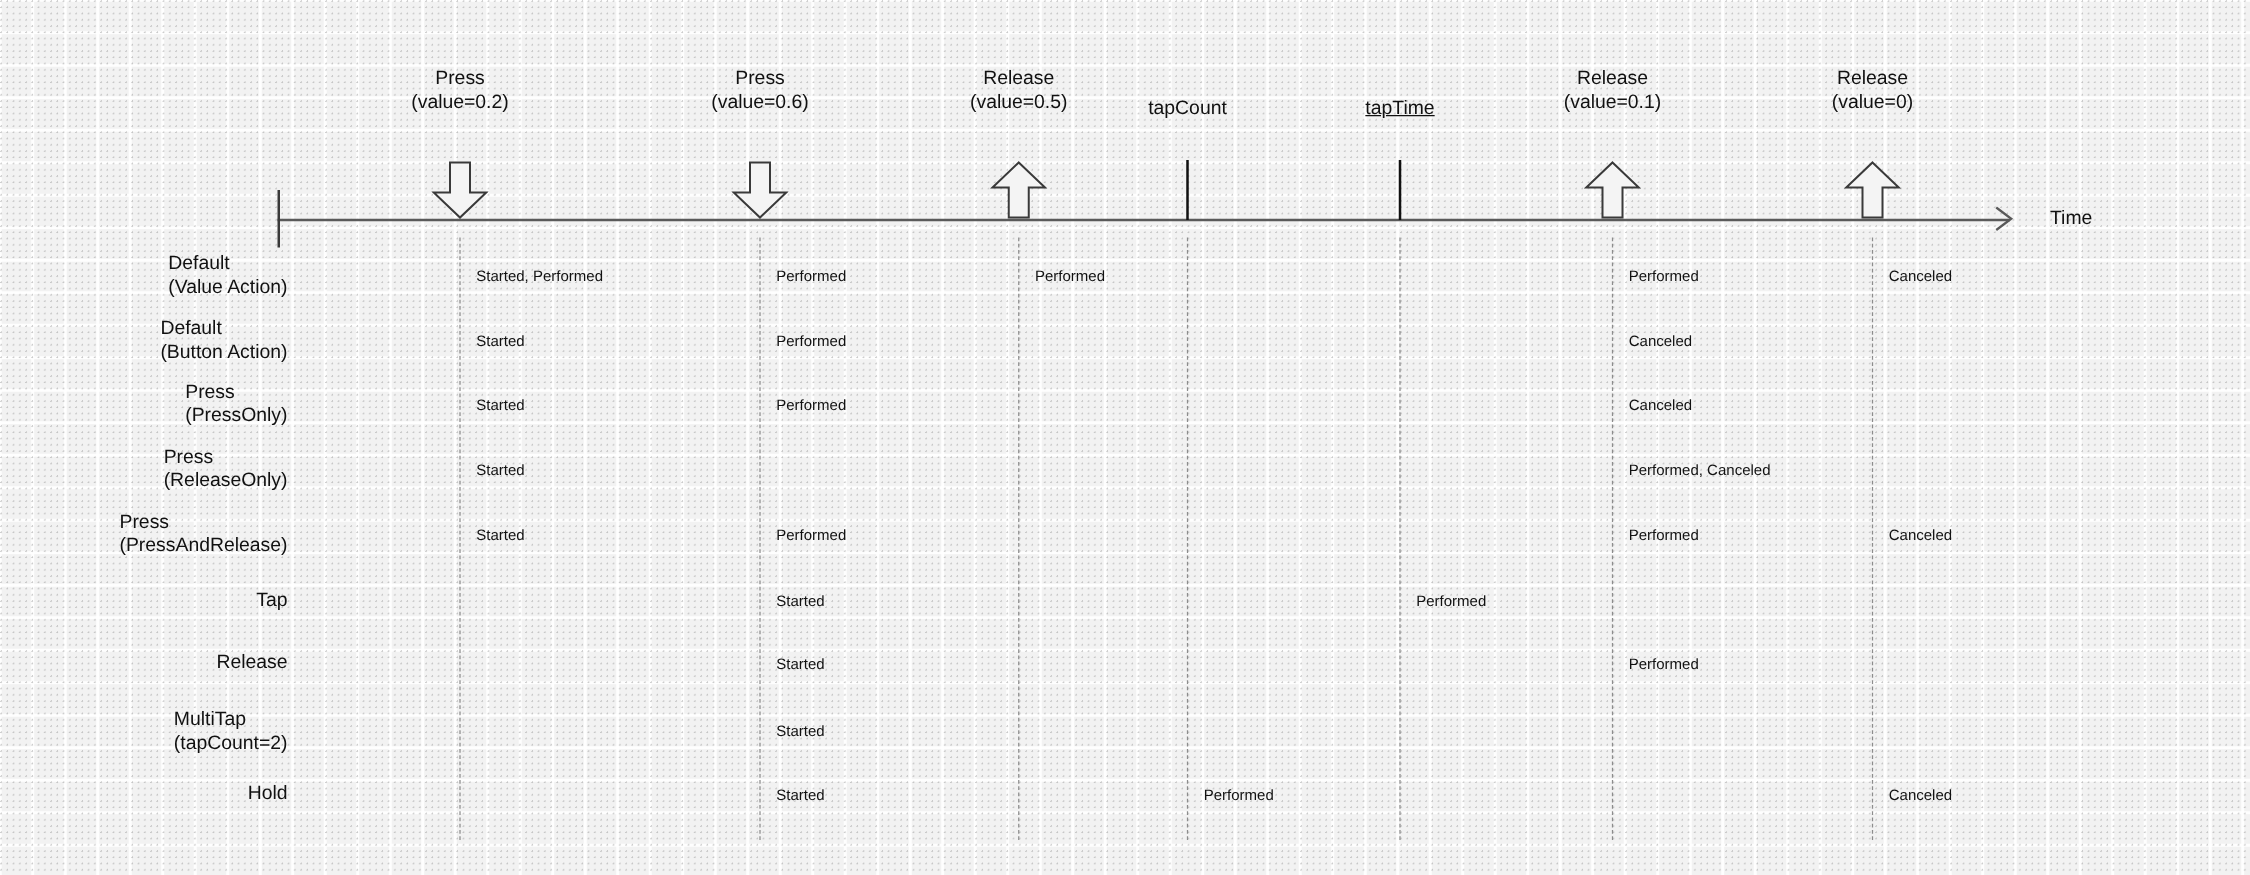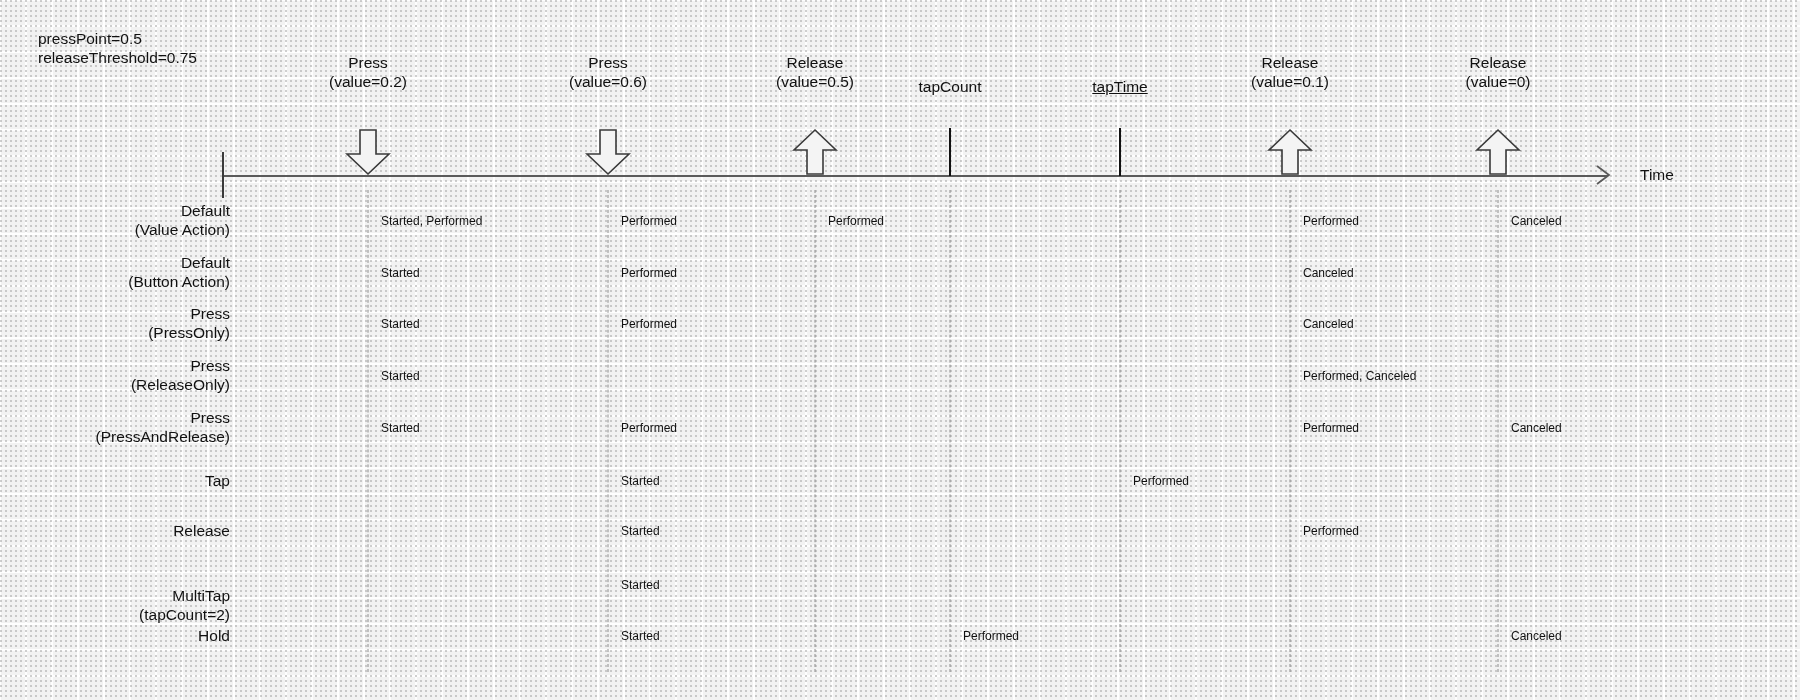--- a/index.html
+++ b/index.html
@@ -88,42 +88,40 @@
   .guide {
     position: absolute;
     width: 0;
     border-left: 1.7px dashed #8c8c8c;
     transform: translateX(-50%);
   }
 
   
   .row-label {
     position: absolute;
-    text-align: right;
+    text-align: left;
     white-space: pre-line;
     font-size: 15.5px;
     line-height: 1.22;
     transform: translate(-100%, -50%);
     color: #111;
   }
   .cell {
     position: absolute;
     white-space: pre;
     font-size: 12px;
     transform: translateY(-50%);
     color: #111;
   }
 </style>
 </head>
 <body>
 
 <div id="canvas">
 
-  <div class="txt multi" style="left:38px; top:30px;">pressPoint=0.5
-releaseThreshold=0.75</div>
 
   <div class="axis-line" style="left:222px; top:175px; width:1386px;"></div>
   <div class="axis-cap" style="left:222px; top:152px; height:46px;"></div>
   <svg class="axis-arrow" style="left:1596px; top:165px;" width="22" height="22" viewBox="0 0 22 22">
     <polyline points="1,1 13,10 1,19" fill="none" stroke="#5a5a5a" stroke-width="1.8"></polyline>
   </svg>
   <div class="txt" style="left:1640px; top:166px;">Time</div>
 
   <div id="events-layer">
       <div class="txt center multi" style="left: 368px; top: 54px;">Press
@@ -194,21 +192,21 @@
       <div class="cell" style="left: 381px; top: 428px;">Started</div>
       <div class="cell" style="left: 621px; top: 428px;">Performed</div>
       <div class="cell" style="left: 1303px; top: 428px;">Performed</div>
       <div class="cell" style="left: 1511px; top: 428px;">Canceled</div>
       <div class="row-label" style="left: 230px; top: 481px;">Tap</div>
       <div class="cell" style="left: 621px; top: 481px;">Started</div>
       <div class="cell" style="left: 1133px; top: 481px;">Performed</div>
       <div class="row-label" style="left: 230px; top: 531px;">Release</div>
       <div class="cell" style="left: 621px; top: 531px;">Started</div>
       <div class="cell" style="left: 1303px; top: 531px;">Performed</div>
-      <div class="row-label" style="left: 230px; top: 606px;">MultiTap
+      <div class="row-label" style="left: 230px; top: 586px;">MultiTap
 (tapCount=2)</div>
       <div class="cell" style="left: 621px; top: 585px;">Started</div>
       <div class="row-label" style="left: 230px; top: 636px;">Hold</div>
       <div class="cell" style="left: 621px; top: 636px;">Started</div>
       <div class="cell" style="left: 963px; top: 636px;">Performed</div>
       <div class="cell" style="left: 1511px; top: 636px;">Canceled</div>
     </div>
 
 </div>
 

